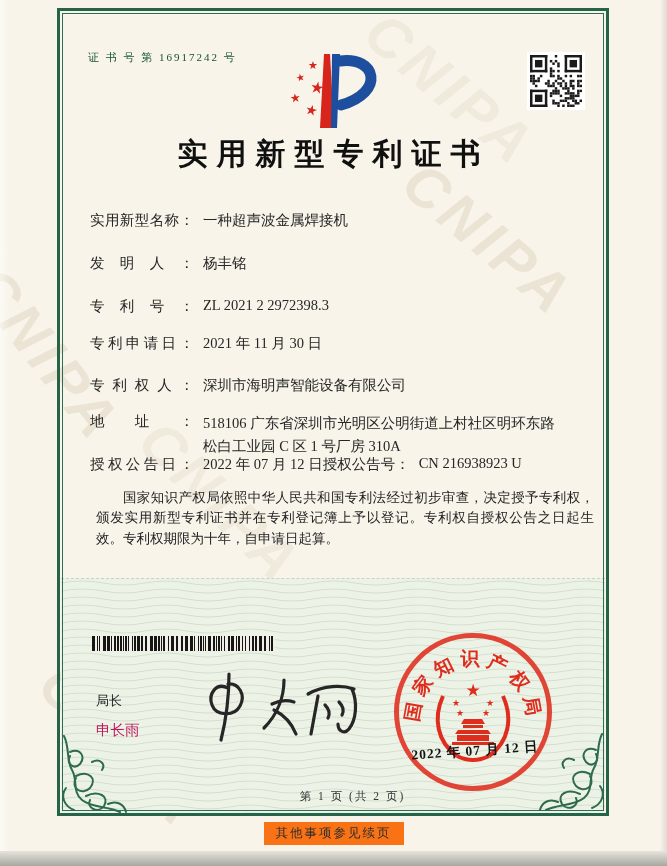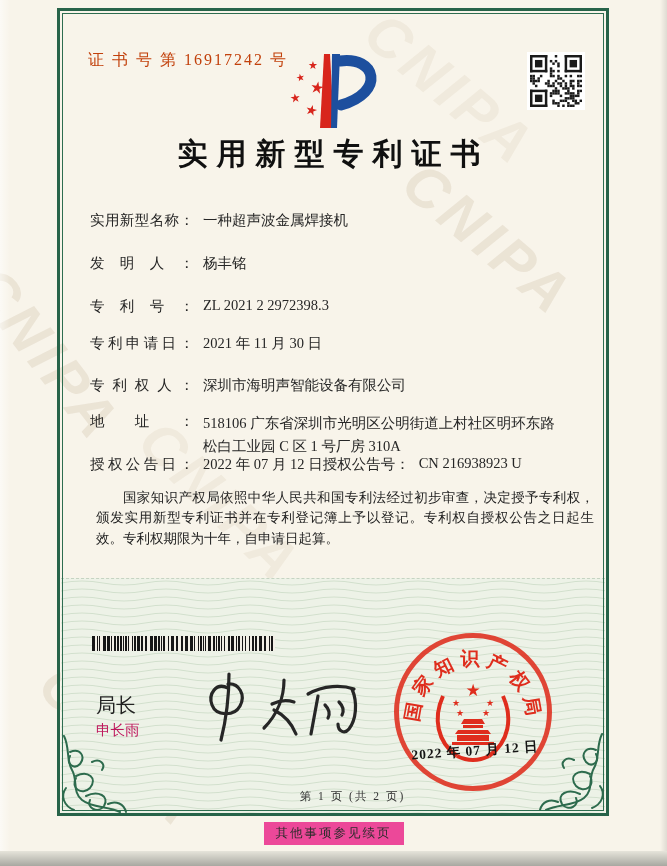--- a/index.html
+++ b/index.html
@@ -22,52 +22,52 @@
     font-weight:bold;font-style:italic;font-size:58px;letter-spacing:5px;
     color:rgba(172,150,112,.17);transform:rotate(40deg);white-space:nowrap;}
   .wm.faint{color:rgba(172,150,112,.10);}
   
   .frame{left:57px;top:8px;width:552px;height:808px;border:3px solid #276349;box-sizing:border-box;}
   .frame-inner{position:absolute;left:2px;top:2px;right:2px;bottom:2px;border:1px solid #2e6d50;}
   
   .band{left:61px;top:578px;width:544px;height:236px;background:#edf2e7;border-top:1px dashed #c6d4c2;}
   .band svg{display:block;}
   
-  .cert-no{left:88px;top:50px;font-size:16px;letter-spacing:2px;color:#c2410c;}
+  .cert-no{left:88px;top:50px;font-size:11px;letter-spacing:2px;color:#14532d;}
   .title{left:0;right:0;top:134px;text-align:center;font-size:30px;font-weight:bold;
     letter-spacing:9px;color:#101010;}
   .logo{left:284px;top:48px;width:108px;height:84px;}
   .logo .star{position:absolute;color:#d8251c;line-height:1;}
   .qr{left:527px;top:52px;width:58px;height:58px;background:#fff;padding:3px;box-sizing:border-box;}
   
   .row{left:90px;font-size:14.5px;color:#262626;white-space:nowrap;}
   .lbl{display:inline-block;width:104px;text-align:justify;text-align-last:justify;
     -moz-text-align-last:justify;vertical-align:top;}
   .val{margin-left:9px;vertical-align:top;}
   .val.pre{display:inline-block;white-space:pre-line;line-height:23px;}
   .lbl2{}
   
   .paras{left:88px;top:480px;width:514px;font-size:13.5px;line-height:20.4px;
     text-align:justify;color:#1e1e1e;}
   .paras p{margin:8px;text-indent:2em;}
   
   .barcode{left:92px;top:636px;width:183px;height:15px;background:#f2efe6;}
   
-  .sig-role{left:96px;top:692px;font-size:20px;color:#222;}
+  .sig-role{left:96px;top:692px;font-size:13px;color:#222;}
   .sig-name{left:96px;top:721px;font-size:14.5px;color:#be185d;}
   .sig-script{left:196px;top:668px;}
   
   .seal{left:394px;top:633px;width:158px;height:158px;border-radius:50%;
     border:5px solid rgba(222,44,28,.88);box-sizing:border-box;}
   .seal-date{left:390px;top:742px;width:170px;text-align:center;font-size:13.5px;
     font-weight:bold;color:#151515;letter-spacing:1px;transform:rotate(-4deg);z-index:6;}
   
   .page-num{left:0;right:0;top:789px;text-align:center;font-size:11.5px;letter-spacing:2px;color:#333;margin-left:38px;}
   .note{left:0;right:0;top:822px;text-align:center;}
-  .note span{display:inline-block;background:#ec4899;padding:3px 12px;font-size:12.5px;
+  .note span{display:inline-block;background:#f97316;padding:3px 12px;font-size:12.5px;
     letter-spacing:2px;color:#2c2c2c;}
   .z1{z-index:1}.z2{z-index:2}.z3{z-index:3}.z4{z-index:4}
 </style>
 </head>
 <body>
 
 <div class="abs wm" style="left:388px;top:205px">CNIPA</div>
 <div class="abs wm" style="left:-54px;top:320px;transform:rotate(52deg)">CNIPA</div>
 <div class="abs wm" style="left:20px;top:712px;transform:rotate(45deg)">CNIPA</div>
 <div class="abs wm faint" style="left:350px;top:55px">CNIPA</div>

